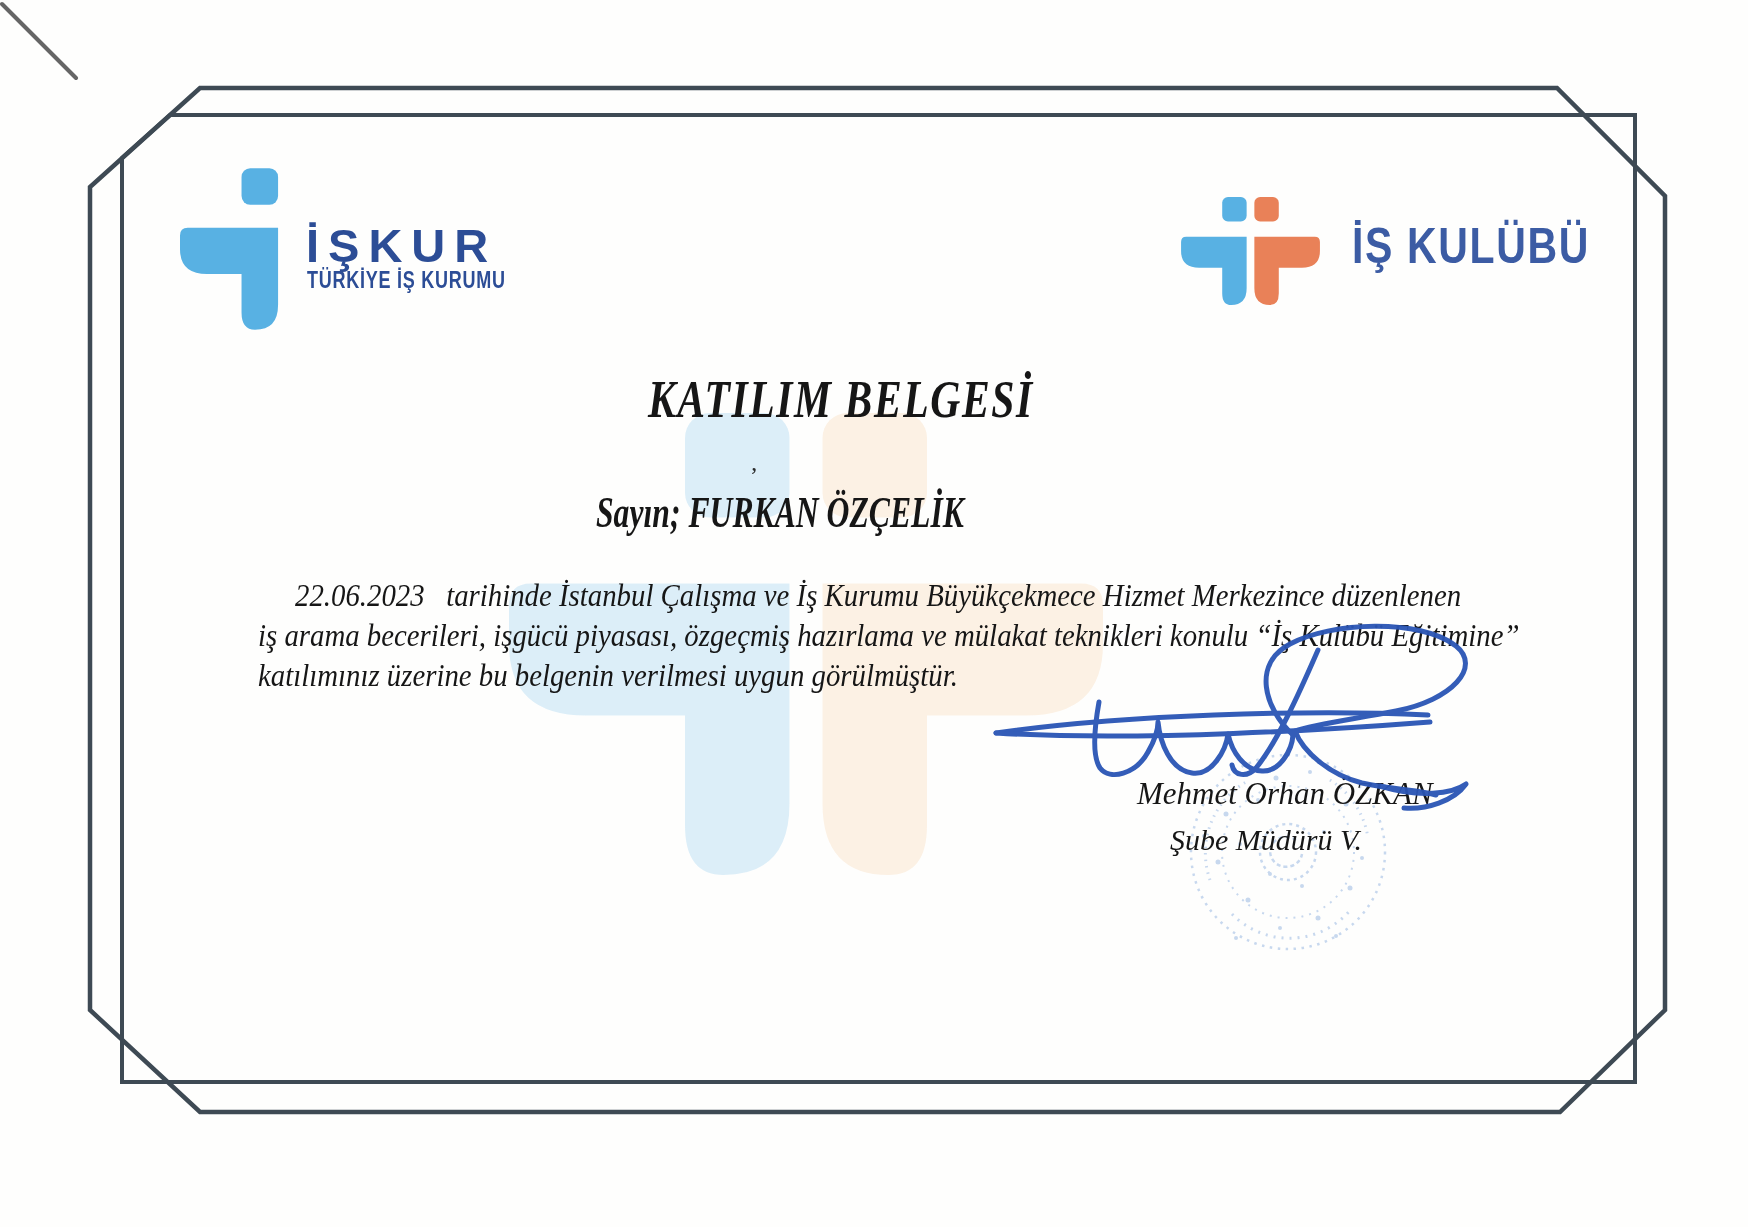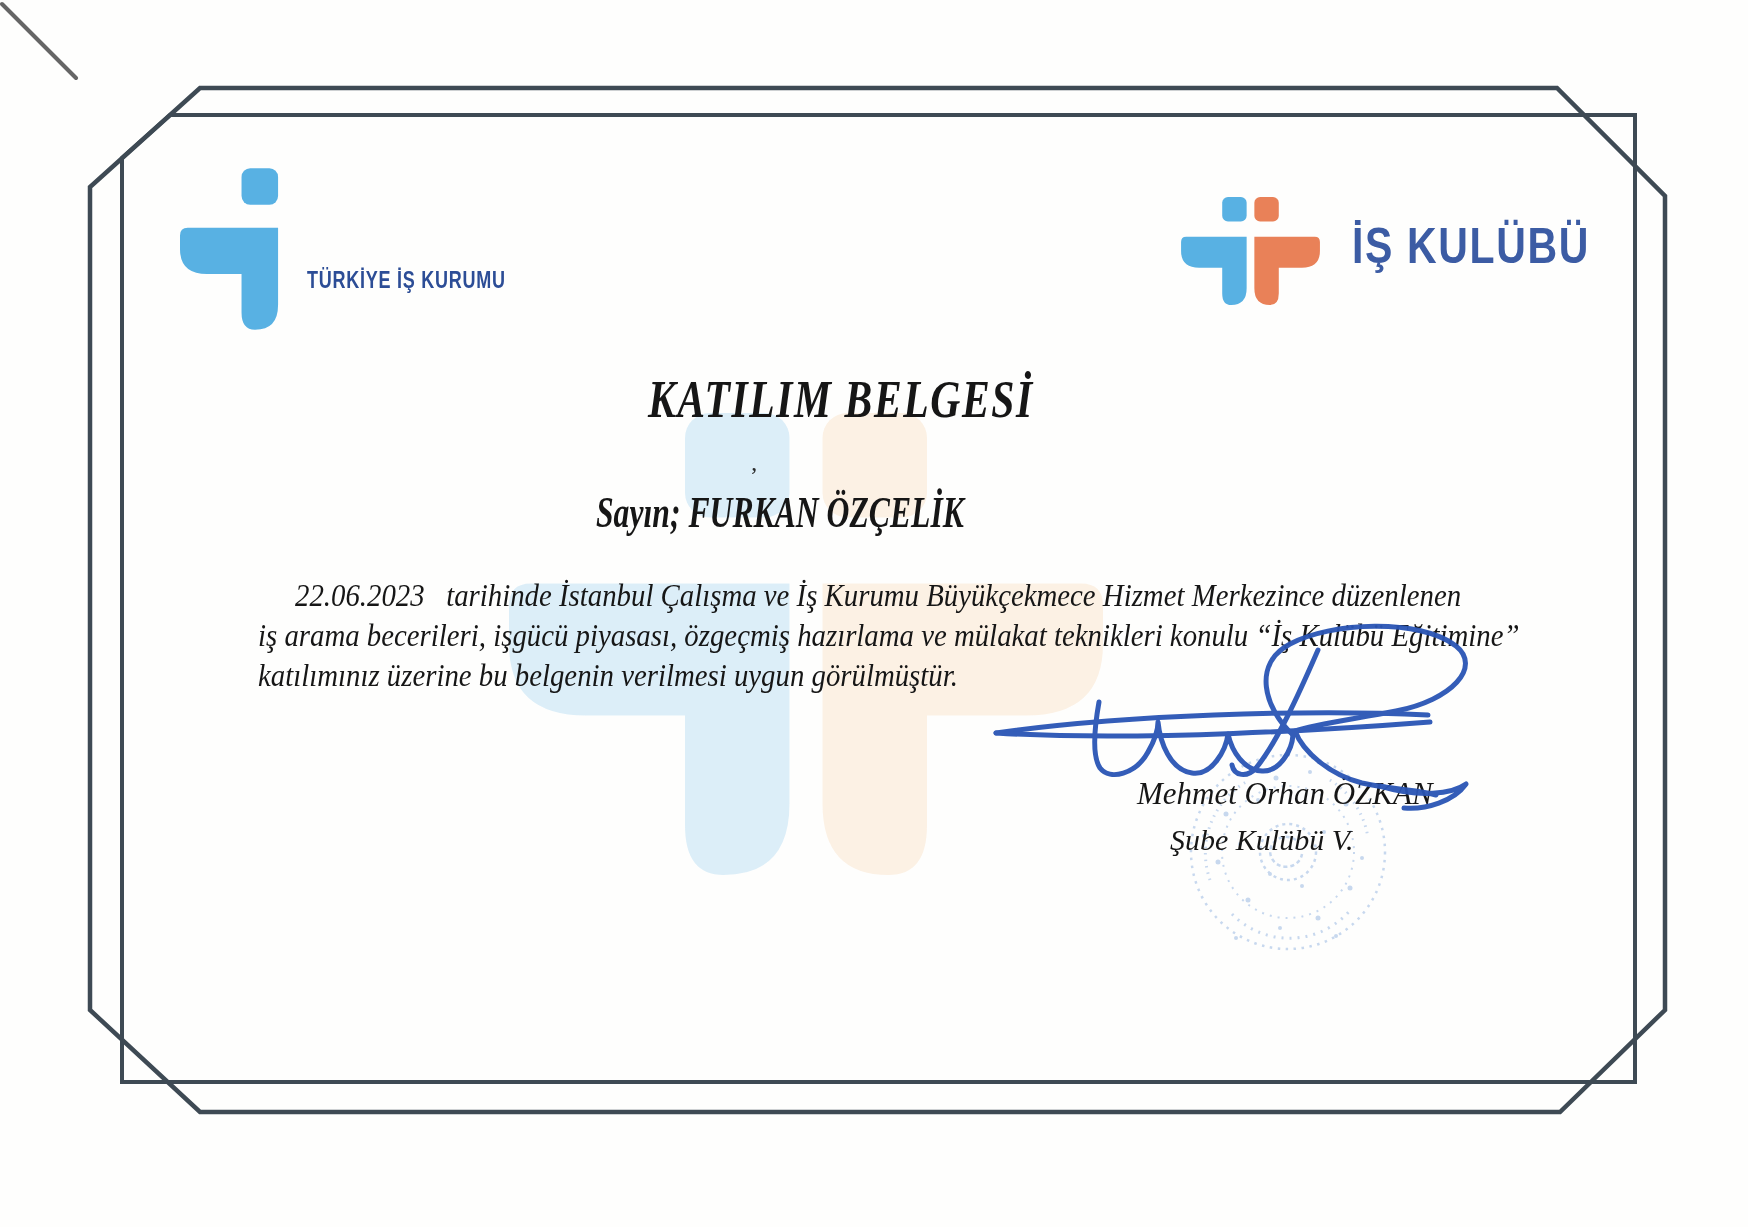--- a/index.html
+++ b/index.html
@@ -89,22 +89,23 @@
   <div class="abs script recipient" style="left:596px;top:487px;">Sayın; FURKAN ÖZÇELİK</div>
 
   <div>
     <div class="abs script bodyline" style="left:295px;top:577px;">22.06.2023   tarihinde İstanbul Çalışma ve İş Kurumu Büyükçekmece Hizmet Merkezince düzenlenen</div>
     <div class="abs script bodyline" style="left:258px;top:617px;">iş arama becerileri, işgücü piyasası, özgeçmiş hazırlama ve mülakat teknikleri konulu “İş Kulübü Eğitimine”</div>
     <div class="abs script bodyline" style="left:258px;top:657px;">katılımınız üzerine bu belgenin verilmesi uygun görülmüştür.</div>
   </div>
 
   <div class="abs script signer-name" style="left:1137px;top:776px;">Mehmet Orhan ÖZKAN</div>
 
-  <div class="abs script signer-title" style="left:1170px;top:823px;">Şube Kulübü V.</div>
+  <div class="abs script signer-title" style="left:1170px;top:823px;">Şube Müdürü V.</div>
 
+  <div class="abs sans iskur-name" style="left: 306px; top: 218px; color: rgb(44, 77, 150);">İŞKUR</div>
   <div class="abs sans iskur-sub" style="left: 307px; top: 266px; color: rgb(44, 77, 150);">TÜRKİYE İŞ KURUMU</div>
   <div class="abs sans kulubu-name" style="left: 1352px; top: 217px; color: rgb(60, 92, 164);">İŞ KULÜBÜ</div>
 
   <div class="abs stray" style="left:750px;top:462px;">’</div>
 
   <svg class="layer" width="1748" height="1227" viewBox="0 0 1748 1227">
 
     <path d="M2,4 L76,78" fill="none" stroke-width="4" stroke-linecap="round" opacity="0.85" stroke="#4a4a4a"></path>
 
     <path d="M200,88 H1557 L1665,196 V1010 L1560,1112 H200 L90,1010 V187 Z" fill="none" stroke-width="4.5" stroke="#3e4a54"></path>

